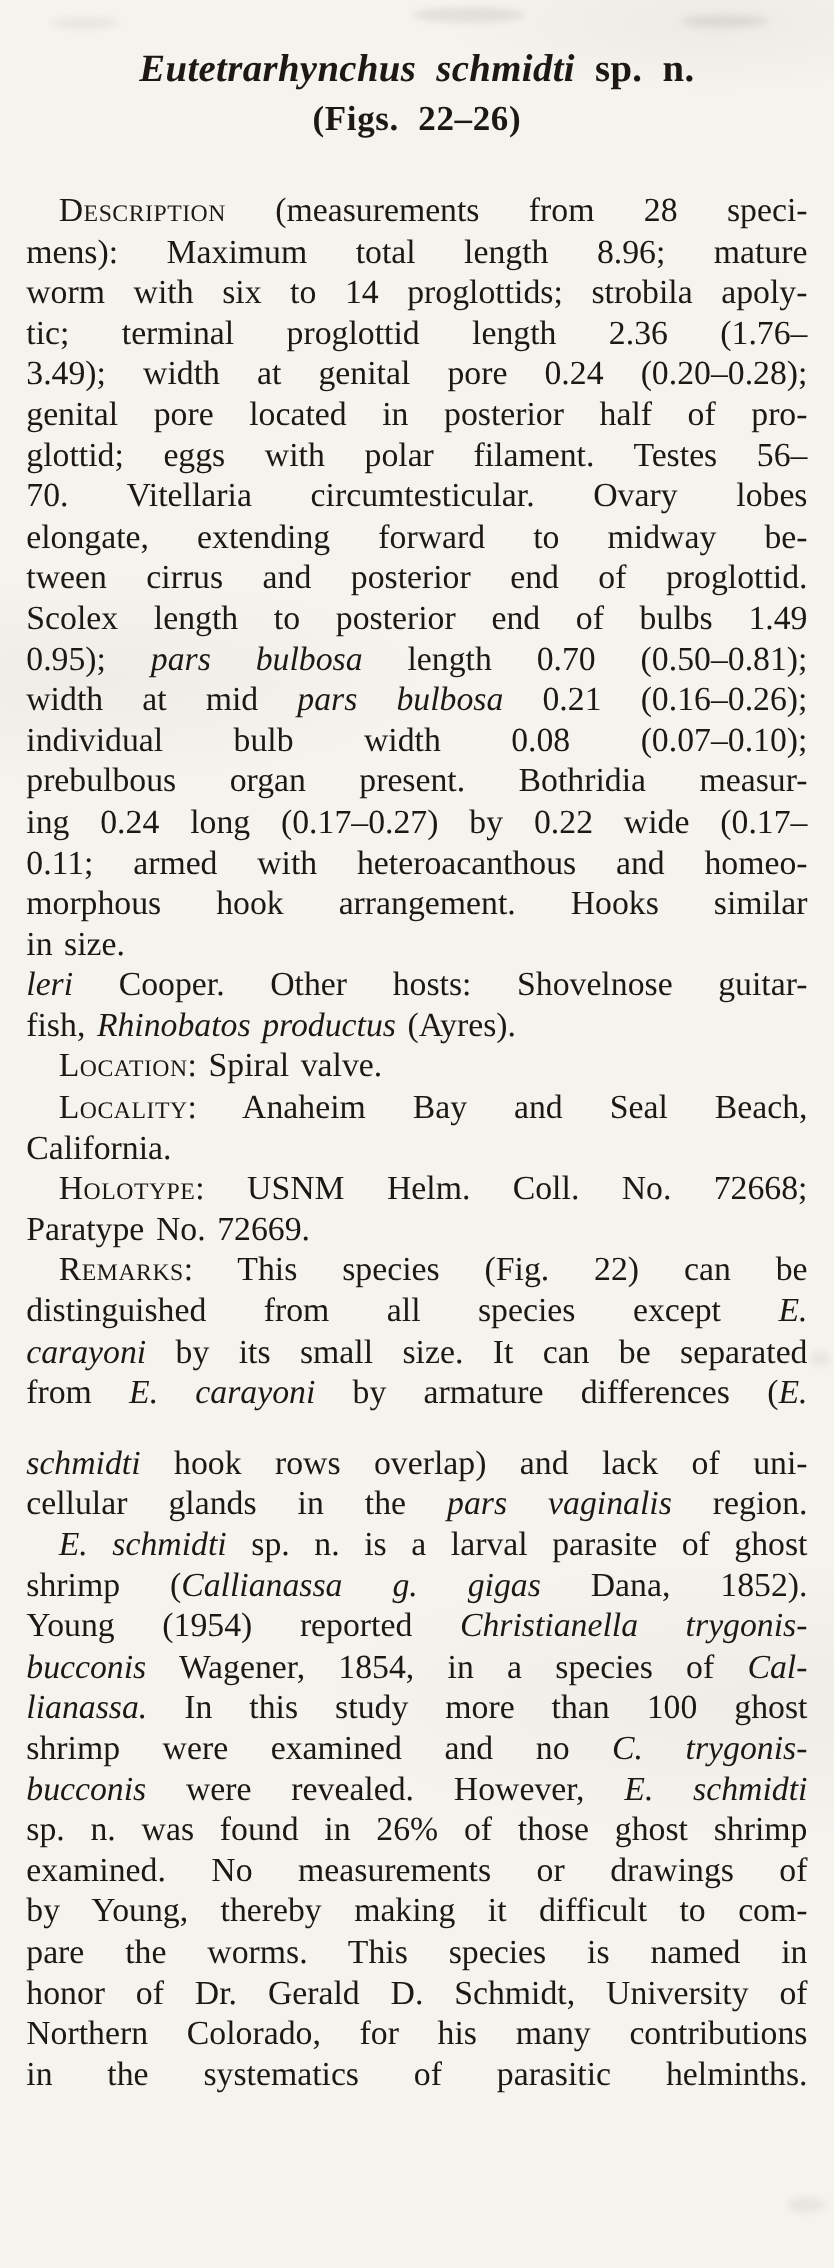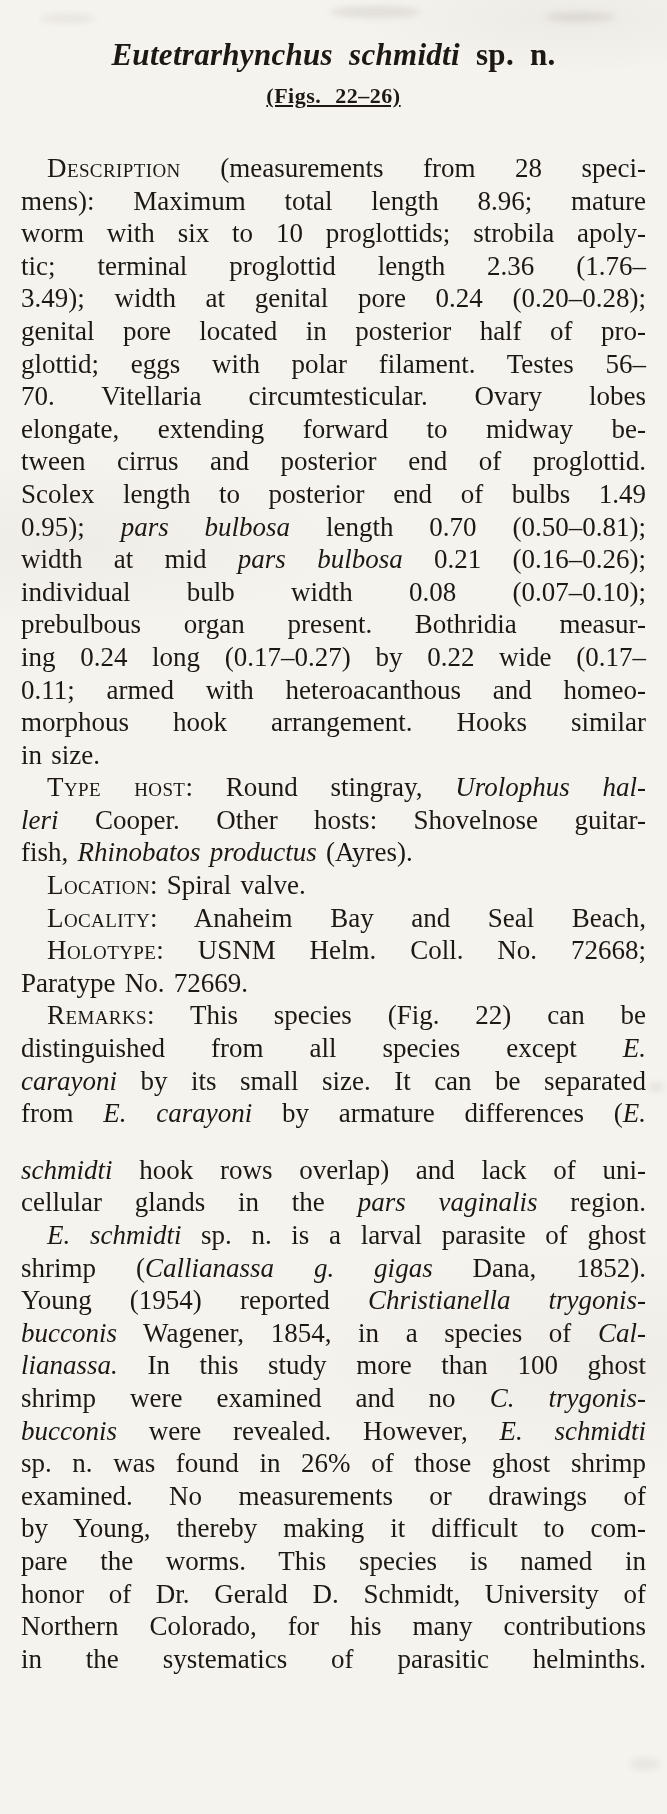--- a/index.html
+++ b/index.html
@@ -22,21 +22,21 @@
       #f5f3ee;
   }
   
   .title {
     text-align: center;
     font-weight: 700;
     word-spacing: 8px;
   }
   .title-line { white-space: nowrap; }
   .title-line:first-child { font-size: 31px; line-height: 41px; letter-spacing: 0.3px; }
-  .title-line:last-child  { font-size: 22px; line-height: 41px; letter-spacing: 0.5px; text-decoration: underline; }
+  .title-line:last-child  { font-size: 28px; line-height: 41px; letter-spacing: 0.5px; }
   
   .bodyblock {
     margin-top: 36px;
     font-size: 27px;
     line-height: 32.6px;
     word-spacing: 2.5px;
   }
   .line {
     text-align: justify;
     text-align-last: justify;
@@ -70,42 +70,42 @@
   <div class="smudge s4"></div>
   <div class="smudge s5"></div>
 
   <div class="title">
       <div class="title-line"><span class="it">Eutetrarhynchus schmidti</span><span> sp. n.</span></div>
       <div class="title-line"><span>(Figs. 22–26)</span></div>
     </div>
   <div class="bodyblock">
       <div class="line indent"><span class="sc">Description</span><span> (measurements from 28 speci-</span></div>
       <div class="line"><span>mens): Maximum total length 8.96; mature</span></div>
-      <div class="line"><span>worm with six to 10 proglottids; strobila apoly-</span></div>
+      <div class="line"><span>worm with six to 14 proglottids; strobila apoly-</span></div>
       <div class="line"><span>tic; terminal proglottid length 2.36 (1.76–</span></div>
       <div class="line"><span>3.49); width at genital pore 0.24 (0.20–0.28);</span></div>
       <div class="line"><span>genital pore located in posterior half of pro-</span></div>
       <div class="line"><span>glottid; eggs with polar filament. Testes 56–</span></div>
       <div class="line"><span>70. Vitellaria circumtesticular. Ovary lobes</span></div>
       <div class="line"><span>elongate, extending forward to midway be-</span></div>
       <div class="line"><span>tween cirrus and posterior end of proglottid.</span></div>
       <div class="line"><span>Scolex length to posterior end of bulbs 1.49</span></div>
       <div class="line"><span>0.95); </span><span class="it">pars bulbosa</span><span> length 0.70 (0.50–0.81);</span></div>
       <div class="line"><span>width at mid </span><span class="it">pars bulbosa</span><span> 0.21 (0.16–0.26);</span></div>
       <div class="line"><span>individual bulb width 0.08 (0.07–0.10);</span></div>
       <div class="line"><span>prebulbous organ present. Bothridia measur-</span></div>
       <div class="line"><span>ing 0.24 long (0.17–0.27) by 0.22 wide (0.17–</span></div>
       <div class="line"><span>0.11; armed with heteroacanthous and homeo-</span></div>
       <div class="line"><span>morphous hook arrangement. Hooks similar</span></div>
       <div class="line last"><span>in size.</span></div>
-      <div class="line indent"><span class="sc">Type host</span><span>: Round stingray, </span><span class="it">Urolophus hal-</span></div>
       <div class="line"><span class="it">leri</span><span> Cooper. Other hosts: Shovelnose guitar-</span></div>
       <div class="line last"><span>fish, </span><span class="it">Rhinobatos productus</span><span> (Ayres).</span></div>
       <div class="line indent last"><span class="sc">Location</span><span>: Spiral valve.</span></div>
       <div class="line indent"><span class="sc">Locality</span><span>: Anaheim Bay and Seal Beach,</span></div>
+      <div class="line last"><span>California.</span></div>
       <div class="line indent"><span class="sc">Holotype</span><span>: USNM Helm. Coll. No. 72668;</span></div>
       <div class="line last"><span>Paratype No. 72669.</span></div>
       <div class="line indent"><span class="sc">Remarks</span><span>: This species (Fig. 22) can be</span></div>
       <div class="line"><span>distinguished from all species except </span><span class="it">E.</span></div>
       <div class="line"><span class="it">carayoni</span><span> by its small size. It can be separated</span></div>
       <div class="line"><span>from </span><span class="it">E. carayoni</span><span> by armature differences (</span><span class="it">E.</span></div>
       <div class="line gap"><span class="it">schmidti</span><span> hook rows overlap) and lack of uni-</span></div>
       <div class="line"><span>cellular glands in the </span><span class="it">pars vaginalis</span><span> region.</span></div>
       <div class="line indent"><span class="it">E. schmidti</span><span> sp. n. is a larval parasite of ghost</span></div>
       <div class="line"><span>shrimp (</span><span class="it">Callianassa g. gigas</span><span> Dana, 1852).</span></div>

